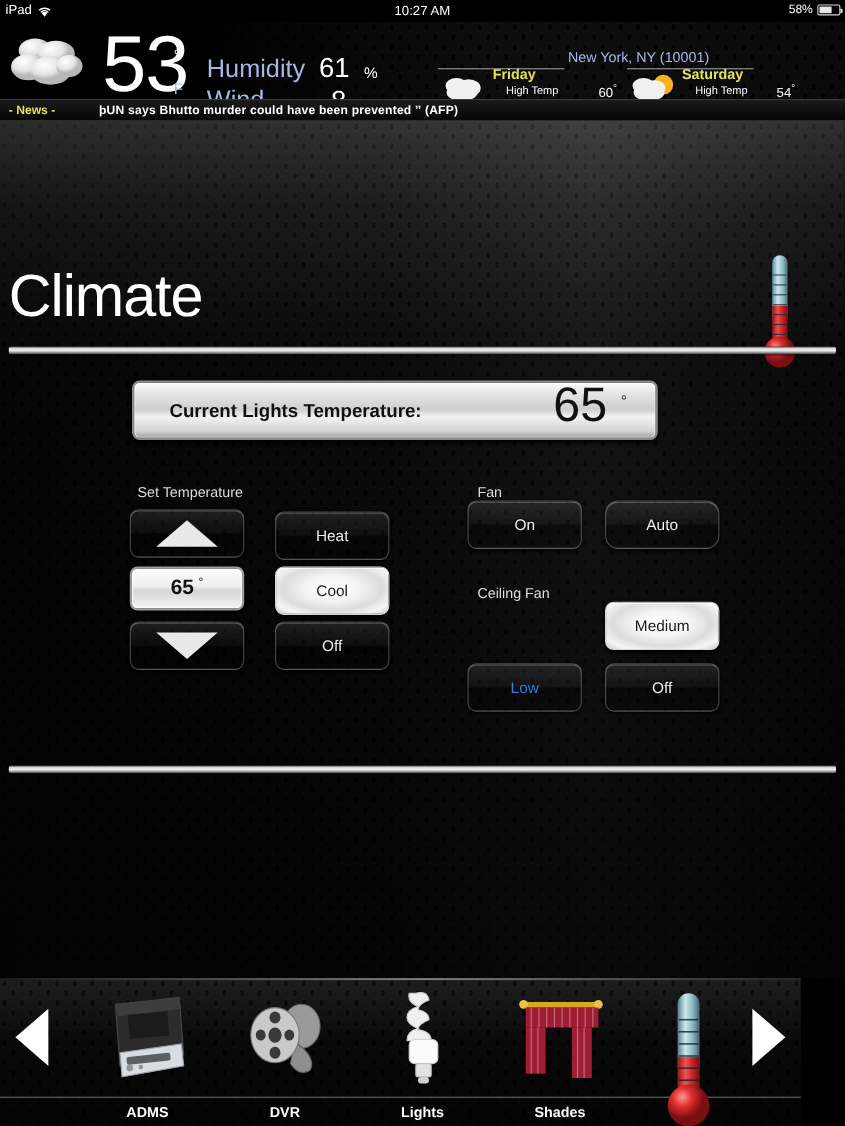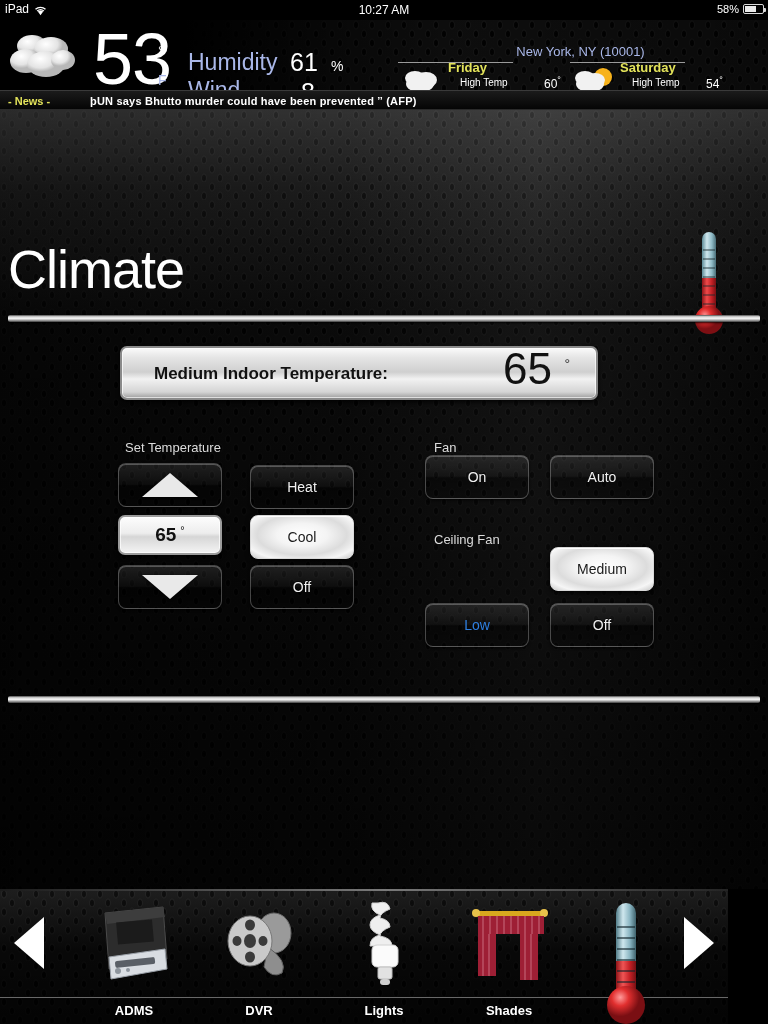--- a/index.html
+++ b/index.html
@@ -151,21 +151,21 @@
 
   
   #btn-up    { left:118px; top:353px; }
   #val-set   { left:118px; top:405px; }
   #btn-down  { left:118px; top:455px; }
   #btn-heat  { left:250px; top:355px; }
   #btn-cool  { left:250px; top:405px; }
   #btn-off   { left:250px; top:455px; }
   
   #btn-fan-on   { left:425px; top:345px; }
-  #btn-fan-auto { left:550px; top:345px; }
+  #btn-fan-auto { left:550px; top:345px;border-radius:12px; }
   
   #btn-cf-high { left:425px; top:437px; }
   #btn-cf-med  { left:550px; top:437px; }
   #btn-cf-low  { left:425px; top:493px; }
   #btn-cf-off  { left:550px; top:493px; }
 
   
   #dock { position:absolute; left:0; top:889px; width:728px; height:135px; overflow:hidden; }
   #dock .dgrad {
     position:absolute; inset:0;
@@ -347,21 +347,21 @@
         <line x1="11" y1="56" x2="23" y2="56"></line>
           <line x1="11" y1="65" x2="23" y2="65"></line>
         <line x1="11" y1="74" x2="23" y2="74"></line>
       </g>
     </svg>
   </div>
 
   <div class="rule" id="rule1"></div>
 
   <div id="indoor">
-    <div class="ilabel">Medium Indoor Temperature:</div>
+    <div class="ilabel">Current Lights Temperature:</div>
     <div class="ival">65</div>
     <div class="ideg">°</div>
   </div>
 
   <div class="grp-label" id="lbl-set">Set Temperature</div>
   <div class="grp-label" id="lbl-fan">Fan</div>
   <div class="grp-label" id="lbl-ceil">Ceiling Fan</div>
 
   <div class="btn arrowbtn" id="btn-up">
     <span class="tri up"></span>

